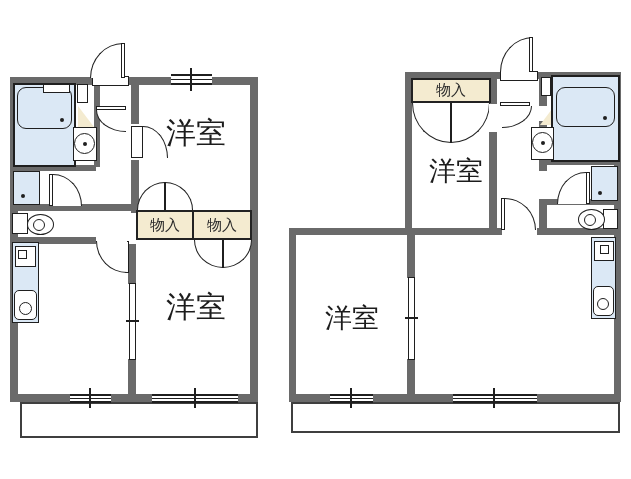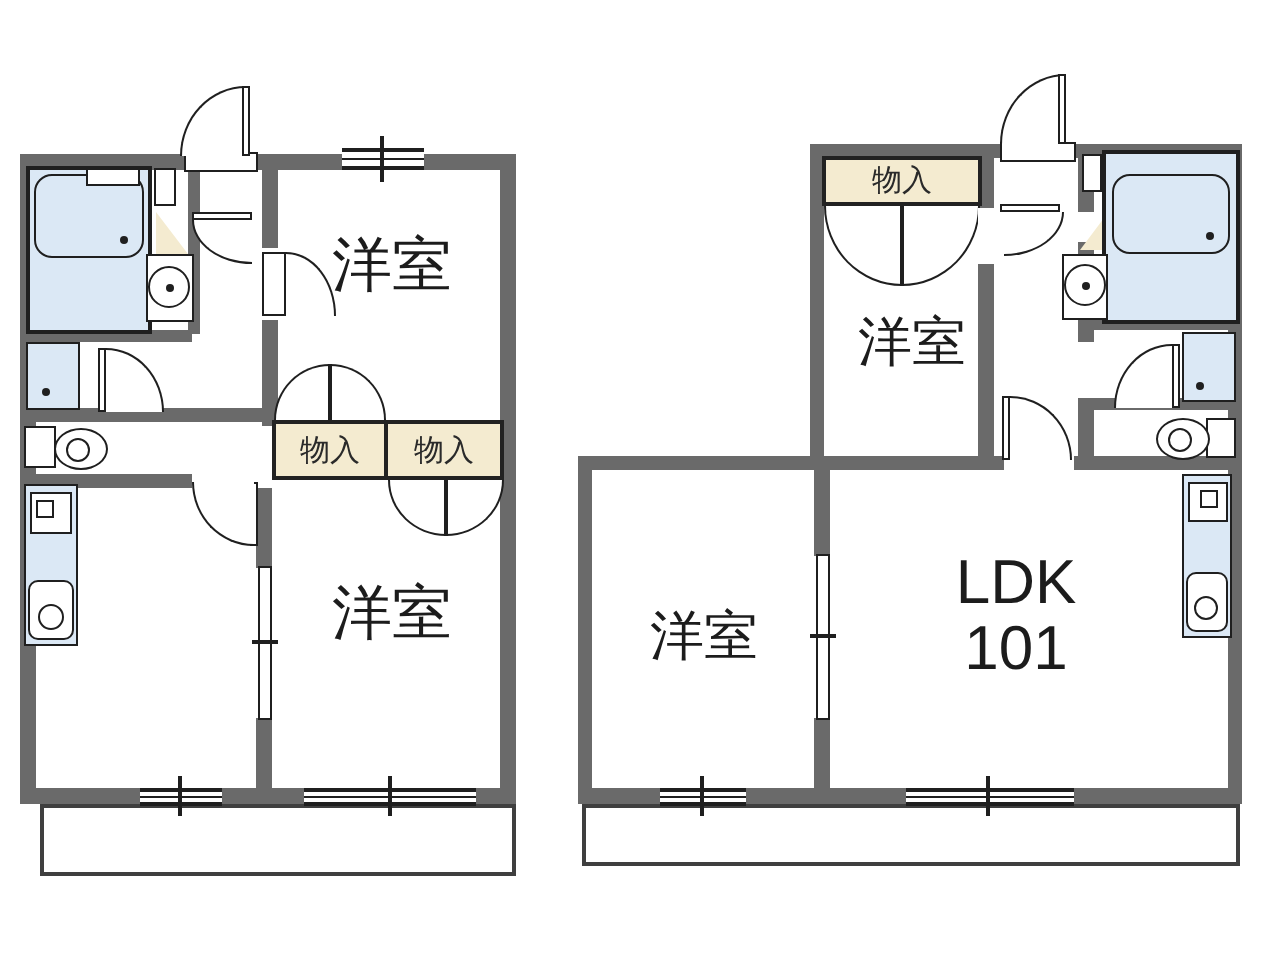--- a/index.html
+++ b/index.html
@@ -207,18 +207,14 @@
 
   <div class="slide" style="left:408px;top:277px;width:7px;height:83px"></div>
   <div class="tick" style="left:405px;top:317px;width:13px;height:2px"></div>
 
   <div class="lbl" style="left:196px;top:133px;font-size:30px">洋室</div>
   <div class="lbl" style="left:196px;top:307px;font-size:30px">
     <div>洋室</div>
   </div>
   <div class="lbl" style="left:456px;top:171px;font-size:27px">洋室</div>
   <div class="lbl" style="left:352px;top:318px;font-size:27px">洋室</div>
-  <div class="lbl" style="left:508px;top:308px;font-size:31px">
-    <div>LDK</div>
-    <div>101</div>
-  </div>
 
 </div>
 
 </body></html>

